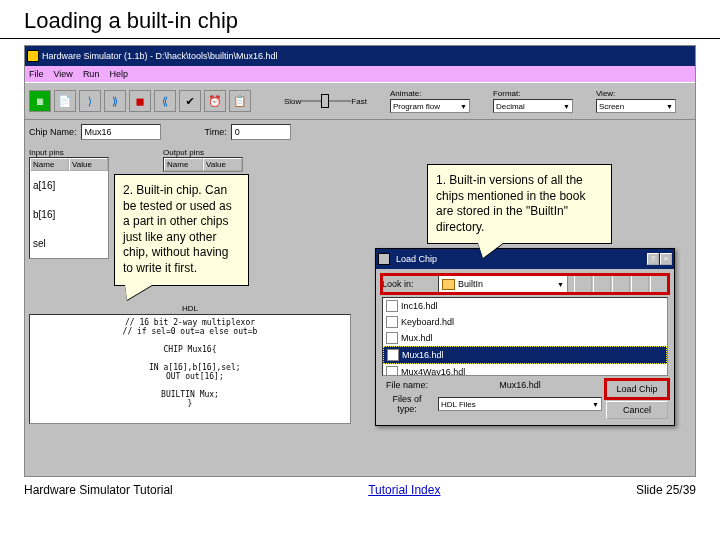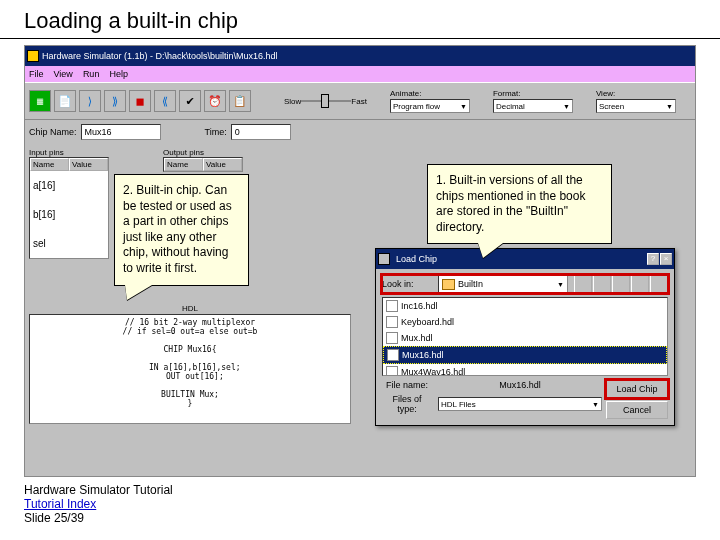--- a/index.html
+++ b/index.html
@@ -65,21 +65,21 @@
   .file-item { padding: 2px 3px; display: flex; align-items: center; gap: 3px; font-size: 9px; }
   .file-item.sel { background: #0a246a; color: #fff; border: 1px dotted #ff0; }
   .file-icon { width: 12px; height: 12px; background: #fff; border: 1px solid #888; }
   .dialog-bottom { display: flex; gap: 4px; margin-top: 4px; text-align: center; }
   .dialog-fields { flex: 1; }
   .dialog-buttons { display: flex; flex-direction: column; gap: 3px; }
   .dbtn { width: 62px; height: 18px; background: #c0c0c0; border: 1px outset #fff; font-size: 9px; display: flex; align-items: center; justify-content: center; }
   .dbtn.hi { outline: 3px solid #c00; outline-offset: -1px; }
   .hi-row { outline: 3px solid #c00; outline-offset: -1px; }
   
-  .footer { display: flex; justify-content: space-between; padding: 6px 24px 0; font-size: 12px; flex-direction: column; }
+  .footer { display: flex; justify-content: space-between; padding: 6px 24px 0; font-size: 12px; }
   .footer .link { color: #00c; text-decoration: underline; }
 </style>
 </head>
 <body>
 
 <div class="slide-title">Loading a built-in chip</div>
 
 <div class="desktop">
   <div class="titlebar">
     <div class="icon"></div>

